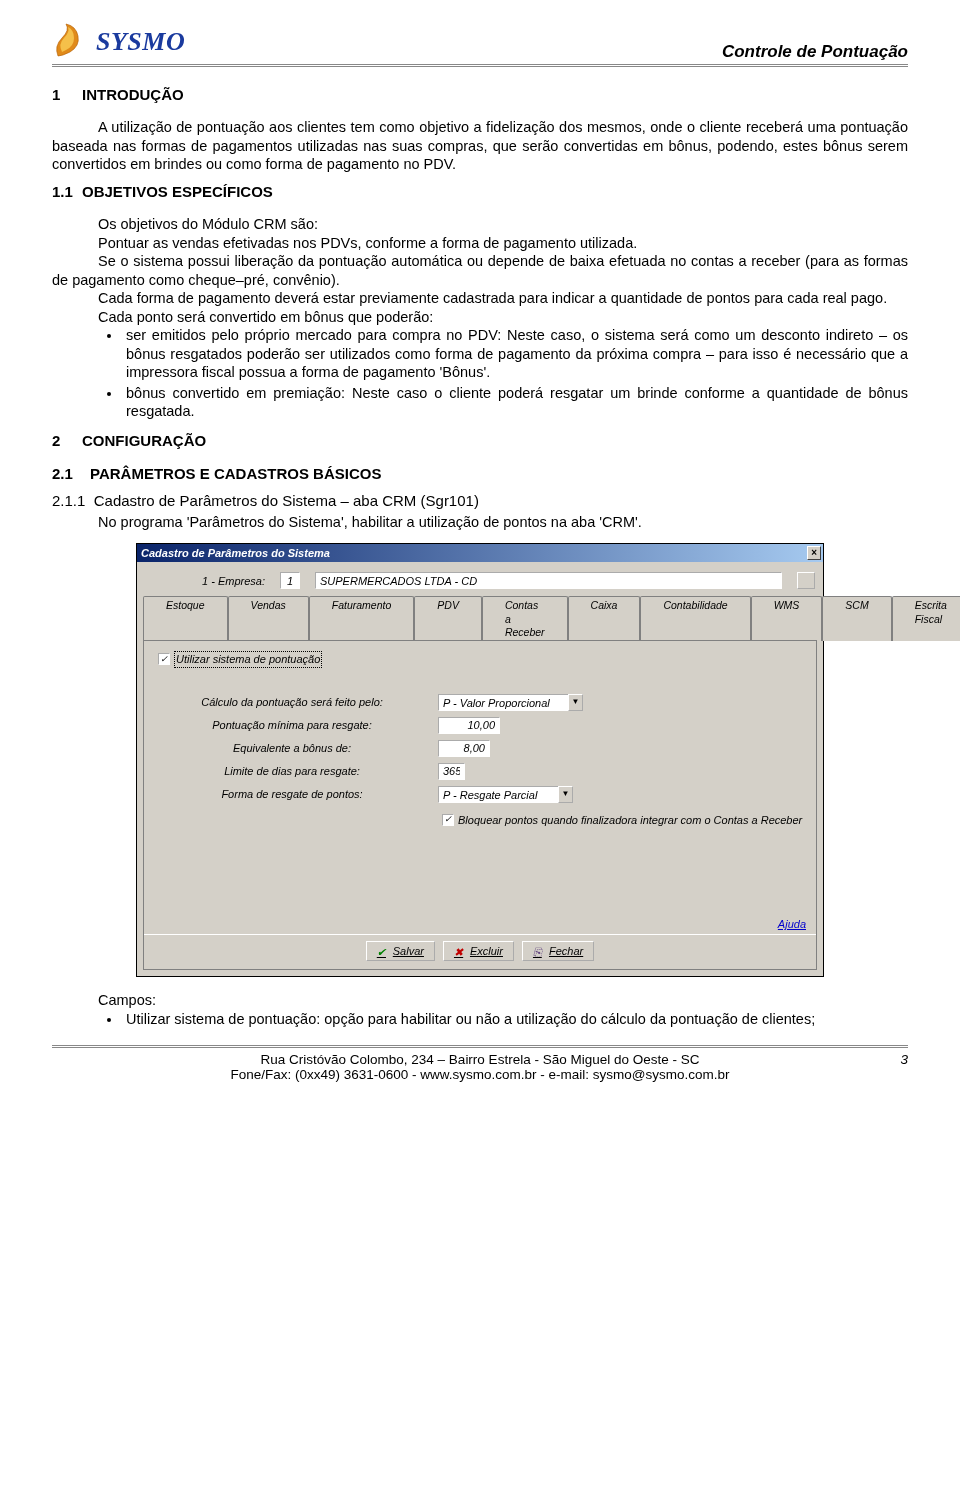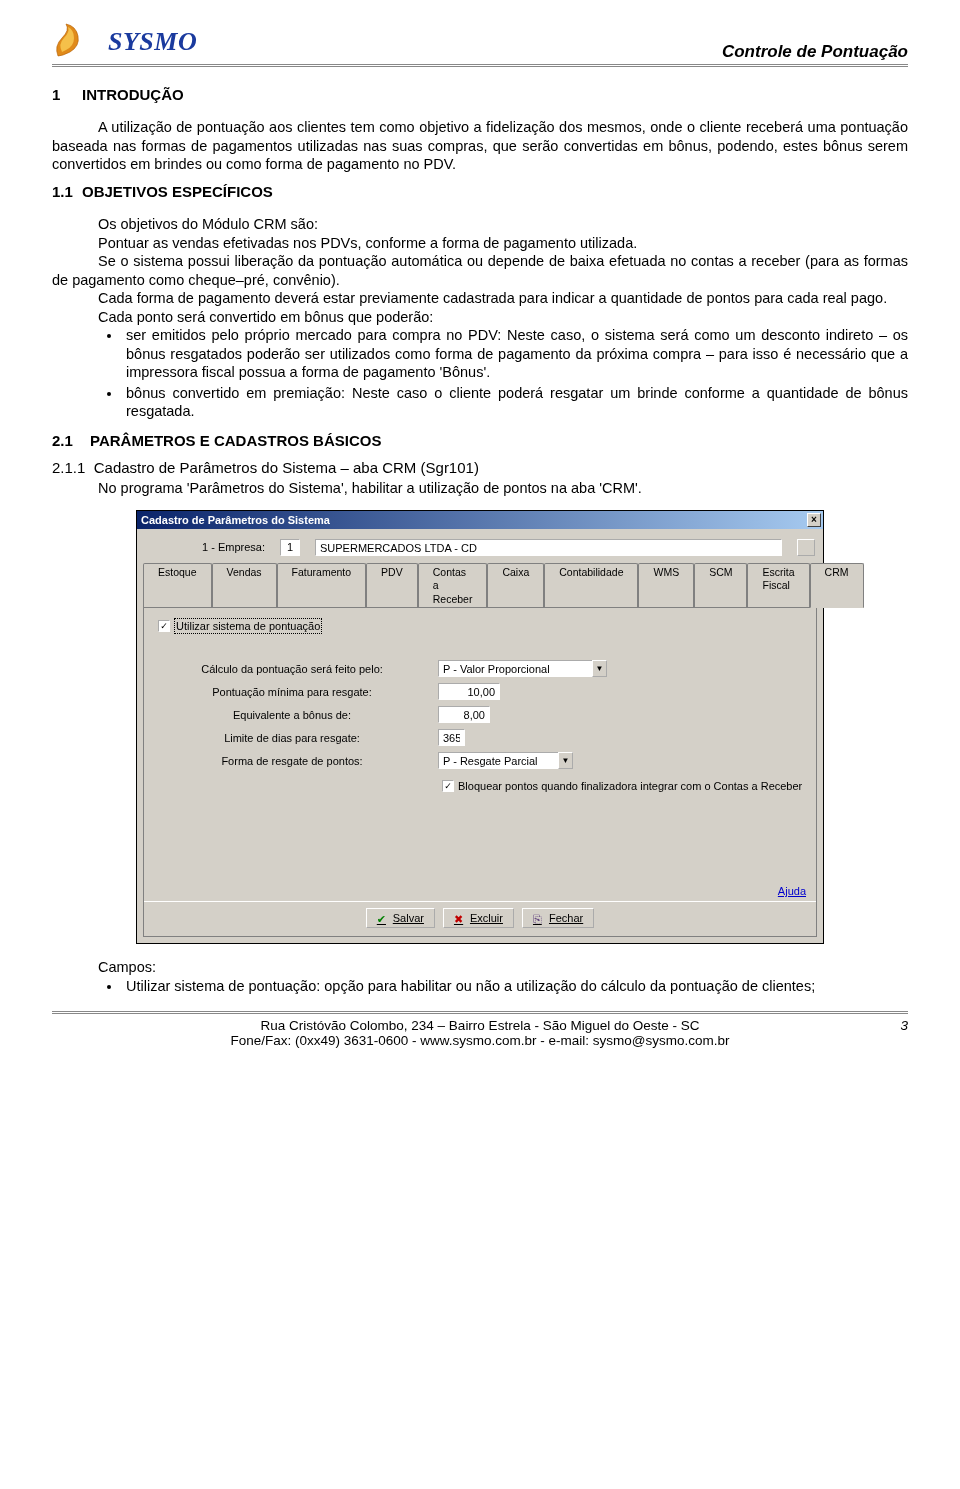--- a/index.html
+++ b/index.html
@@ -1,45 +1,45 @@
 <!DOCTYPE html>
 <html><head>
 <meta charset="utf-8">
 <style>
   * { box-sizing: border-box; margin: 0; padding: 0; }
   body { font-family: Arial, Helvetica, sans-serif; font-size: 14.5px; color: #000; background: #fff; width: 960px; margin: 0 auto; }
   .page { padding: 22px 52px 10px 52px; }
   .header { display: flex; justify-content: space-between; align-items: flex-end; border-bottom: 3px double #888; padding-bottom: 2px; margin-bottom: 18px; }
-  .logo { display: flex; align-items: center; gap: 20px; }
+  .logo { display: flex; align-items: center; gap: 8px; }
   .logo-icon { width: 36px; height: 40px; }
   .logo-text { font-family: "Times New Roman", serif; font-weight: bold; font-style: italic; font-size: 26px; color: #1a3a9e; letter-spacing: 0.5px; }
   .doc-title { font-weight: bold; font-style: italic; font-size: 17px; }
   .content { text-align: justify; line-height: 1.28; margin-top: 8px; }
   .content p { margin: 0; }
   .h1 { font-weight: bold; font-size: 15px; margin-top: 8px; margin-bottom: 14px; }
   .h1 .num { display: inline-block; width: 30px; }
   .h2 { font-weight: bold; font-size: 15px; margin-top: 10px; margin-bottom: 6px; }
   .h2 .num { display: inline-block; width: 38px; }
   .h3 { font-size: 15px; margin-top: 8px; margin-bottom: 2px; }
   .indent-para { text-indent: 46px; margin-bottom: 14px; }
   .body-block { margin-bottom: 10px; }
   .sub-indent { padding-left: 46px; }
   ul.disc { list-style: disc; padding-left: 70px; margin-top: 0; margin-bottom: 10px; }
   ul.disc li { text-align: justify; margin-bottom: 2px; padding-left: 4px; }
-  .screenshot-wrap { display: flex; justify-content: center; margin: 12px 0 14px 0; }
+  .screenshot-wrap { display: flex; justify-content: center; margin: 12px 0 14px 0; font-style: italic; }
   .win { width: 688px; background: #d4d0c8; border: 1px solid #000; font-family: Tahoma, Arial, sans-serif; font-size: 11px; color: #000; }
   .titlebar { background: linear-gradient(to right, #0a246a, #a6caf0); color: #fff; font-weight: bold; height: 18px; display: flex; align-items: center; justify-content: space-between; padding: 0 2px 0 4px; }
   .titlebar .close { width: 14px; height: 14px; background: #d4d0c8; border: 1px solid #fff; border-right-color:#404040; border-bottom-color:#404040; display:flex; align-items:center; justify-content:center; color:#000; font-size:10px; font-weight:bold; line-height:1;}
   .emp-row { display:flex; align-items:center; gap:15px; padding:10px 8px 6px 8px; }
   .emp-row label { width: 120px; text-align:right; }
   .emp-row input { flex: 0 0 20px; height:17px; border:1px inset #fff; background:#fff; padding:0 2px; font:inherit;}
   .emp-row .emp-name { flex:1; height:17px; border:1px inset #fff; background:#fff; padding:1px 4px; }
   .emp-row .lookup { width:18px; height:17px; border:1px outset #fff; background:#d4d0c8;}
   .tabs { display:flex; gap:0; padding:0 6px; }
-  .tab { border:1px solid #808080; border-bottom:none; background:#d4d0c8; padding:2px 14px; font-size:10.5px; position:relative; top:1px; border-top-left-radius:2px; border-top-right-radius:2px;}
+  .tab { border:1px solid #808080; border-bottom:none; background:#d4d0c8; padding:2px 22px; font-size:10.5px; position:relative; top:1px; border-top-left-radius:2px; border-top-right-radius:2px;}
   .tab.active { background:#d4d0c8; border-bottom:1px solid #d4d0c8; z-index:2; }
   .tabpanel { margin:0 6px 6px 6px; border:1px solid #808080; background:#d4d0c8; padding:8px 8px 8px 8px; min-height:330px; position:relative;}
   .chk-row { display:flex; align-items:center; gap:4px; margin:2px 0 26px 6px;}
   .chk { width:12px; height:12px; border:1px inset #fff; background:#fff; display:inline-flex; align-items:center; justify-content:center; font-size:9px; }
   .form-row { display:flex; align-items:center; gap:6px; margin:6px 0; }
   .form-row label { width:280px; text-align:center; font-size:11px;}
   .txt { height:17px; border:1px inset #fff; background:#fff; padding:1px 4px; font:inherit;}
   .combo { display:flex; align-items:stretch; }
   .combo .txt { border-right:none;}
   .combo .arrow { width:15px; border:1px outset #fff; background:#d4d0c8; font-size:8px; display:flex; align-items:center; justify-content:center;}
@@ -76,20 +76,21 @@
       <p class="sub-indent">Pontuar as vendas efetivadas nos PDVs, conforme a forma de pagamento utilizada.</p>
       <p style="text-indent:46px;">Se o sistema possui liberação da pontuação automática ou depende de baixa efetuada no contas a receber (para as formas de pagamento como cheque–pré, convênio).</p>
       <p style="text-indent:46px;">Cada forma de pagamento deverá estar previamente cadastrada para indicar a quantidade de pontos para cada real pago.</p>
       <p class="sub-indent">Cada ponto será convertido em bônus que poderão:</p>
       <ul class="disc">
         <li>ser emitidos pelo próprio mercado para compra no PDV: Neste caso, o sistema será como um desconto indireto – os bônus resgatados poderão ser utilizados como forma de pagamento da próxima compra – para isso é necessário que a impressora fiscal possua a forma de pagamento 'Bônus'.</li>
         <li>bônus convertido em premiação: Neste caso o cliente poderá resgatar um brinde conforme a quantidade de bônus resgatada.</li>
       </ul>
     </div>
 
+    <div class="h1"><span class="num">2</span><span>CONFIGURAÇÃO</span></div>
     <div class="h2"><span class="num">2.1</span><span>PARÂMETROS E CADASTROS BÁSICOS</span></div>
     <div class="h3"><span>2.1.1</span>&nbsp;&nbsp;<span>Cadastro de Parâmetros do Sistema – aba CRM (Sgr101)</span></div>
     <p class="sub-indent" style="margin-bottom:8px;">No programa 'Parâmetros do Sistema', habilitar a utilização de pontos na aba 'CRM'.</p>
 
     <div class="screenshot-wrap">
       <div class="win">
         <div class="titlebar">
           <span>Cadastro de Parâmetros do Sistema</span>
           <span class="close">×</span>
         </div>
@@ -113,21 +114,21 @@
             <div class="tab active">CRM</div>
           </div>
         <div class="tabpanel">
           <div class="chk-row">
             <span class="chk">✓</span>
             <span style="border:1px dotted #000;padding:0 1px;">Utilizar sistema de pontuação</span>
           </div>
           <div class="form-row">
             <label>Cálculo da pontuação será feito pelo:</label>
             <div class="combo">
-                <div class="txt" style="width:154px;">P - Valor Proporcional</div>
+                <div class="txt" style="width:130px;">P - Valor Proporcional</div>
                 <div class="arrow">▼</div>
               </div>
           </div>
           <div class="form-row">
             <label>Pontuação mínima para resgate:</label>
             <input class="txt" style="width: 62px; text-align: right;" value="10,00">
           </div>
           <div class="form-row">
             <label>Equivalente a bônus de:</label>
             <input class="txt" style="width: 52px; text-align: right;" value="8,00">

